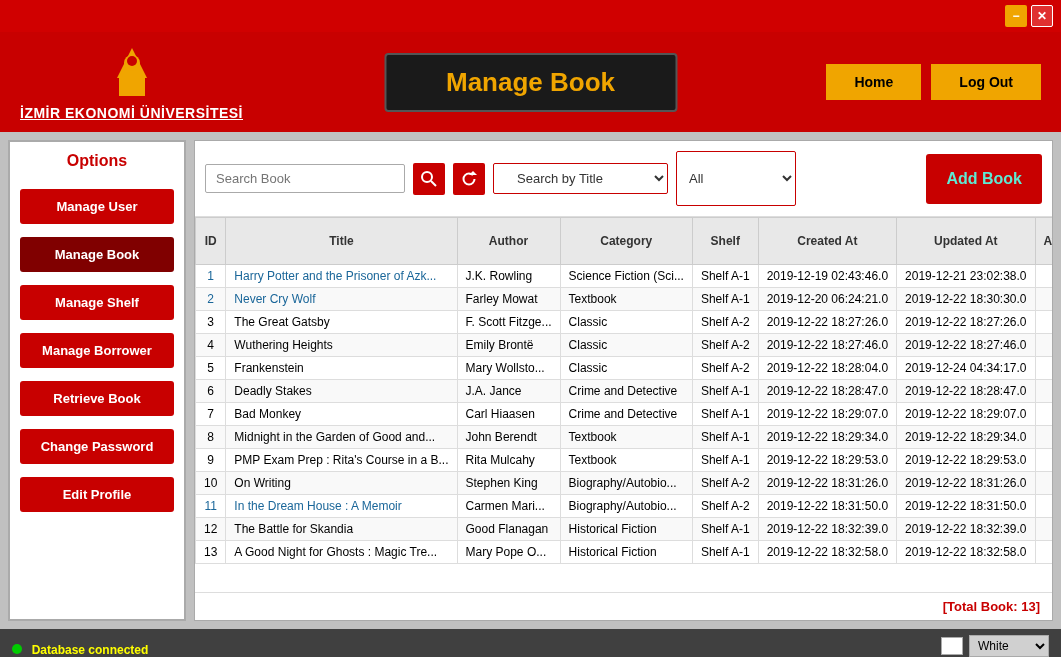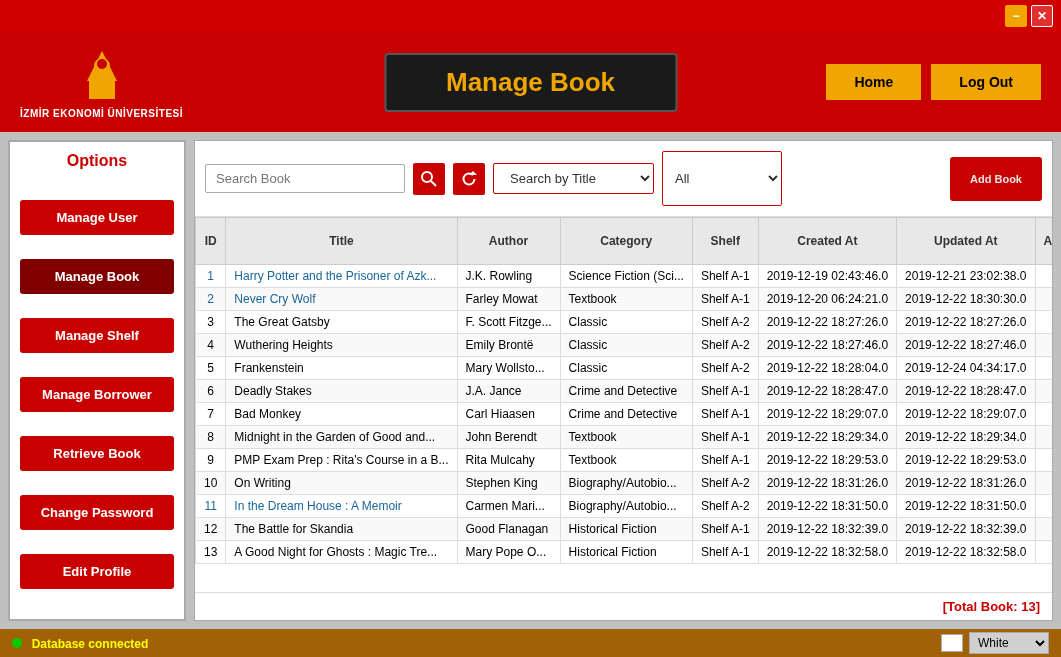--- a/index.html
+++ b/index.html
@@ -34,22 +34,23 @@
       padding: 0 20px;
       position: relative;
     }
     .logo-area {
       display: flex; flex-direction: column; align-items: center;
     }
     .logo-icon {
       width: 70px; height: 60px;
     }
     .logo-text {
-      color: white; font-size: 10px; font-weight: bold; text-align: center; margin-top: 2px;
+      color: white; font-size: 14px; font-weight: bold; text-align: center; margin-top: 2px;
       letter-spacing: 0.5px;
+      text-decoration: underline;
     }
     .header-title-box {
       position: absolute; left: 50%; transform: translateX(-50%);
       border: 2px solid #555;
       background: #1a1a1a;
       padding: 12px 60px;
       border-radius: 4px;
     }
     .header-title {
       color: #f0a500;
@@ -75,21 +76,21 @@
     }
 
     
     .sidebar {
       width: 178px;
       background: white;
       border: 2px solid #aaa;
       margin: 8px;
       padding: 10px;
       display: flex; flex-direction: column;
-      gap: 24px;
+      gap: 13px;
       flex-shrink: 0;
     }
     .sidebar-title {
       color: #c80000; font-size: 16px; font-weight: bold;
       text-align: center; margin-bottom: 6px;
     }
     .sidebar-btn {
       background: #c80000; color: white;
       border: none; padding: 10px 8px;
       font-size: 13px; font-weight: bold;
@@ -120,37 +121,37 @@
       font-size: 13px; width: 200px; border-radius: 2px;
     }
     .toolbar-icon-btn {
       background: #c80000; color: white;
       border: none; width: 32px; height: 32px;
       cursor: pointer; font-size: 15px;
       display: flex; align-items: center; justify-content: center;
       border-radius: 2px;
     }
     .search-by-select {
-      border: 1px solid #c80000; padding: 6px 12px;
+      border: 1px solid #c80000; padding: 6px 19px;
       font-size: 13px; border-radius: 2px;
       background: white; color: #333;
       appearance: auto;
       min-width: 130px;
     }
     .filter-select {
       border: 1px solid #c80000; padding: 18px 8px;
       font-size: 13px; border-radius: 2px;
       background: white; color: #333;
       appearance: auto;
       min-width: 120px;
     }
     .add-book-btn {
-      background: #c80000; color: #e5e5e5;
+      background: #c80000; color: #5eead4;
       border: none; padding: 16px 20px;
-      font-size: 11px; font-weight: bold;
+      font-size: 16px; font-weight: bold;
       cursor: pointer; border-radius: 3px;
       margin-left: auto;
     }
 
     
     .table-wrapper {
       flex: 1; overflow-y: auto;
     }
     table {
       width: 100%; border-collapse: collapse;
@@ -184,24 +185,24 @@
       padding: 6px 12px;
       color: #c80000;
       font-weight: bold;
       font-size: 13px;
       border-top: 1px solid #ddd;
       background: white;
     }
 
     
     .status-bar {
-      background: #a16207;
+      background: #404040;
       height: 28px;
       display: flex;
-      align-items: center;
+      align-items: flex-end;
       padding: 0 12px;
       justify-content: space-between;
     }
     .status-text {
       color: #ffff00; font-size: 12px; font-weight: bold;
     }
     .status-dot {
       display: inline-block;
       width: 10px; height: 10px;
       background: #00cc00;

